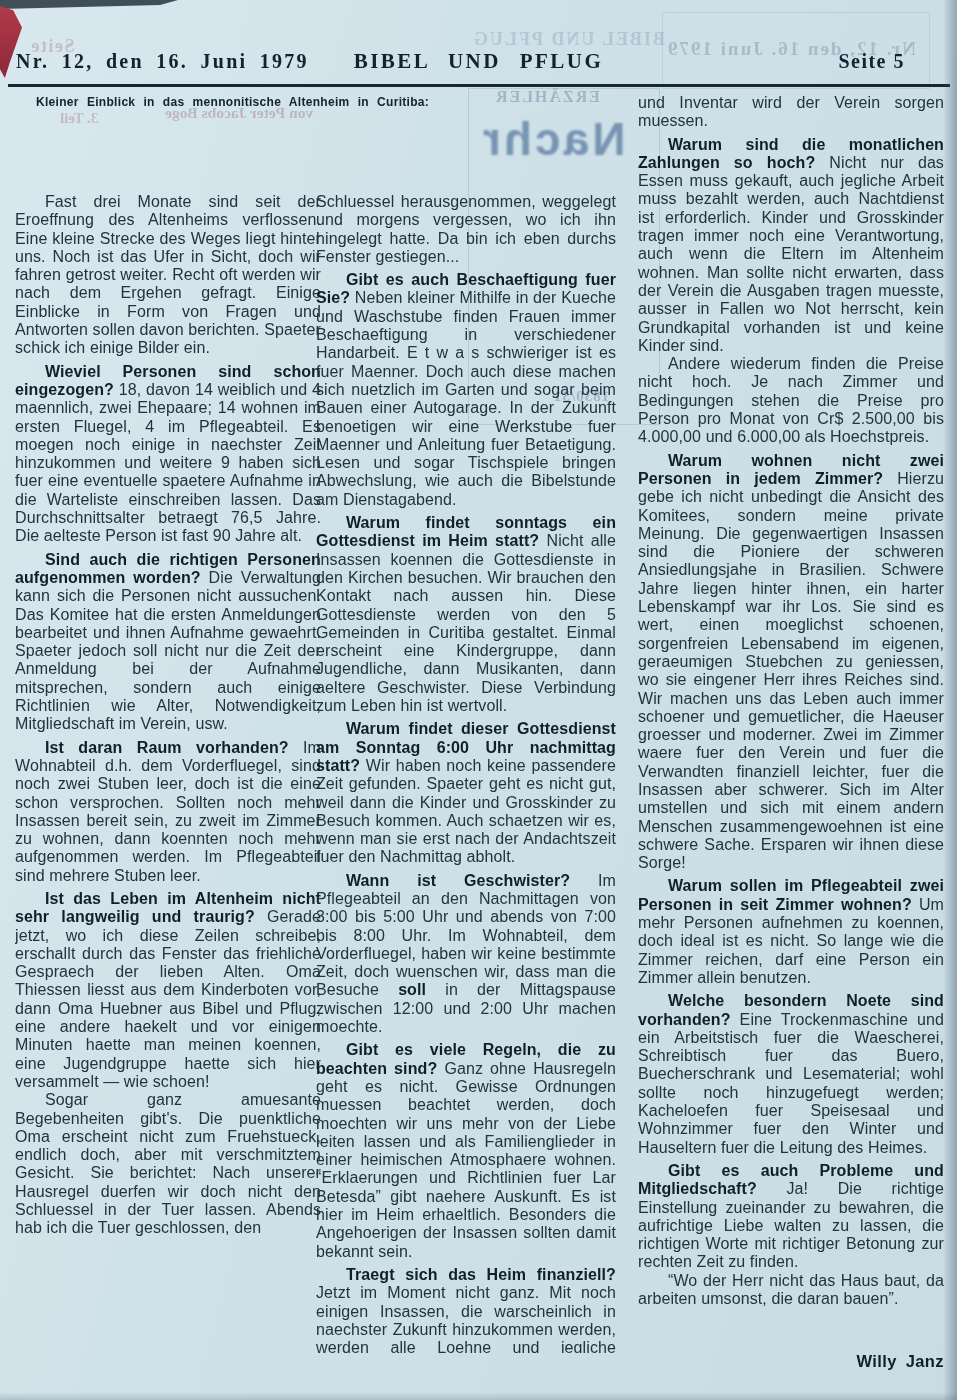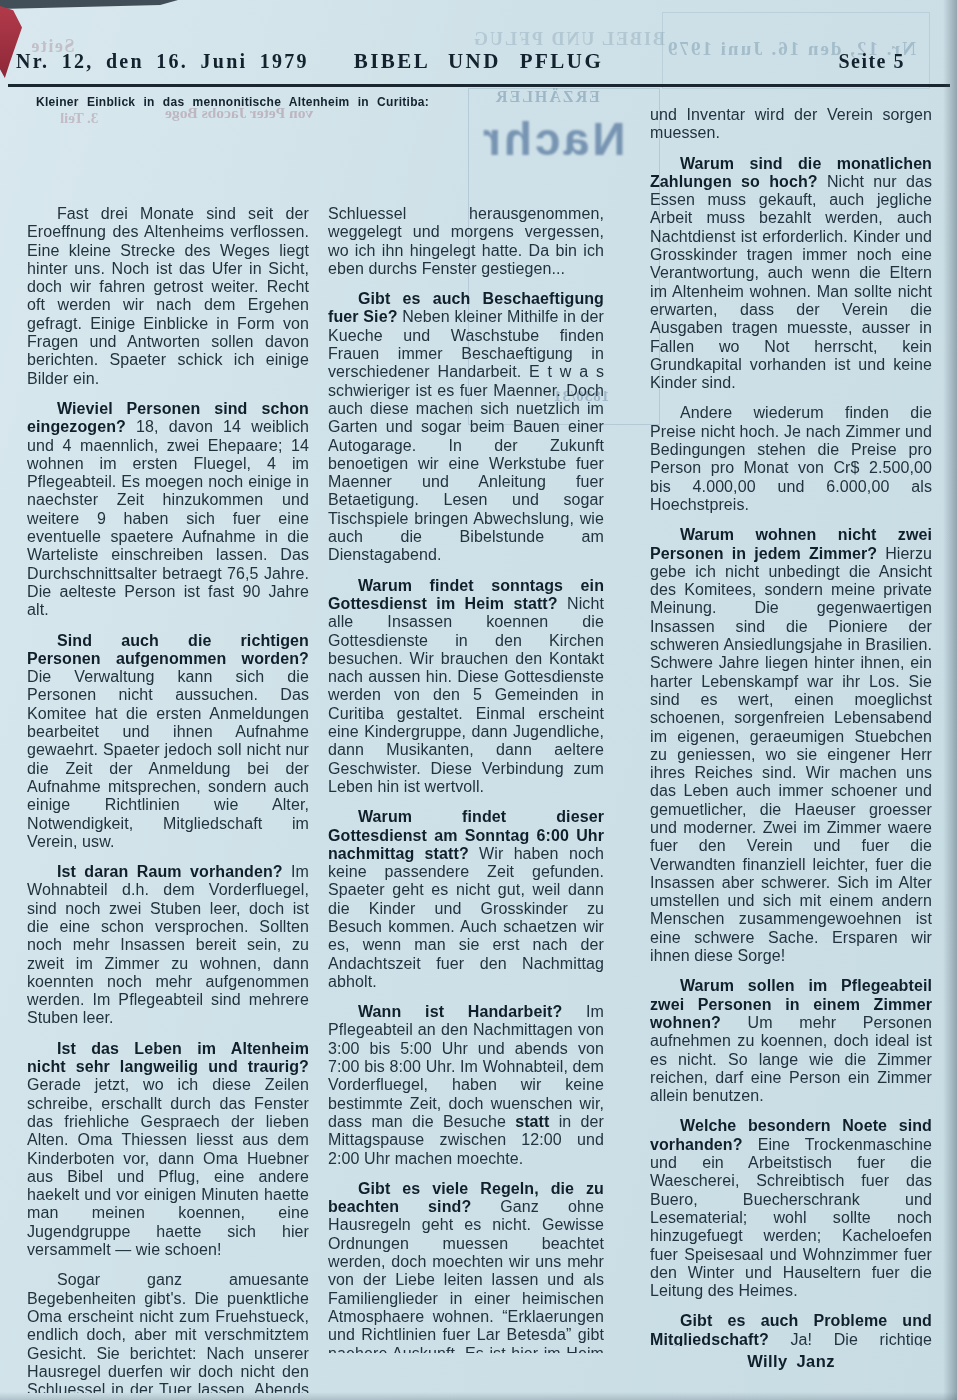--- a/index.html
+++ b/index.html
@@ -17,28 +17,28 @@
   
   .kicker{position:absolute;top:95px;left:36px;width:590px;font-weight:700;font-size:12px;
     letter-spacing:.3px;word-spacing:4.5px;color:#14232f;}
   .title{position:absolute;top:122px;left:10px;width:600px;text-align:center;}
   .title span{display:inline-block;transform:scaleX(.8);transform-origin:center;
     font-family:"DejaVu Serif",serif;font-weight:700;font-size:52px;line-height:56px;
     letter-spacing:1px;color:#0d1b26;}
   
   .col{position:absolute;font-size:16px;line-height:18.3px;letter-spacing:.1px;
     text-align:justify;color:#22333f;overflow:hidden;hyphens:auto;}
-  .col p{margin:12px;text-indent:30px;}
+  .col p{margin:0;text-indent:30px;}
   .col p.noindent{text-indent:0;}
   .col p.gap{margin-top:5px;}
   .col b{color:#101f2b;}
   #col1{left:15px;top:193px;width:306px;height:1200px;}
   #col2{left:316px;top:193px;width:300px;height:1160px;}
   #col3{left:638px;top:94px;width:306px;height:1252px;}
-  .signature{position:absolute;left:638px;top:1352px;width:306px;text-align:center;
+  .signature{position:absolute;left:638px;top:1352px;width:306px;text-align:right;
     font-weight:700;font-size:16.5px;letter-spacing:.4px;word-spacing:4px;color:#101f2b;}
   
   .bt{position:absolute;transform:scaleX(-1);font-family:"Liberation Serif",serif;font-weight:700;
     white-space:nowrap;color:rgba(85,122,150,.34);pointer-events:none;}
   .bt-issue{top:38px;left:666px;font-size:19px;letter-spacing:2px;}
   .bt-masthead{top:29px;left:472px;font-size:18px;letter-spacing:2px;color:rgba(95,130,155,.26);}
   .bt-seite{top:36px;left:30px;font-size:18px;letter-spacing:1.5px;color:rgba(150,100,115,.30);}
   .bt-part{top:110px;left:60px;font-size:15px;color:rgba(150,90,110,.30);}
   .bt-byline{top:104px;left:165px;font-size:15.5px;color:rgba(145,85,105,.32);}
   .bt-nach{top:112px;left:480px;font-size:46px;letter-spacing:3px;font-family:"Liberation Sans",sans-serif;
@@ -89,30 +89,30 @@
       <p class="gap"><b>Sind auch die richtigen Personen aufgenommen worden? </b>Die Verwaltung kann sich die Personen nicht aussuchen. Das Komitee hat die ersten Anmeldungen bearbeitet und ihnen Aufnahme gewaehrt. Spaeter jedoch soll nicht nur die Zeit der Anmeldung bei der Aufnahme mitsprechen, sondern auch einige Richtlinien wie Alter, Notwendigkeit, Mitgliedschaft im Verein, usw.</p>
       <p class="gap"><b>Ist daran Raum vorhanden? </b>Im Wohnabteil d.h. dem Vorderfluegel, sind noch zwei Stuben leer, doch ist die eine schon versprochen. Sollten noch mehr Insassen bereit sein, zu zweit im Zimmer zu wohnen, dann koennten noch mehr aufgenommen werden. Im Pflegeabteil sind mehrere Stuben leer.</p>
       <p class="gap"><b>Ist das Leben im Altenheim nicht sehr langweilig und traurig? </b>Gerade jetzt, wo ich diese Zeilen schreibe, erschallt durch das Fenster das friehliche Gespraech der lieben Alten. Oma Thiessen liesst aus dem Kinderboten vor, dann Oma Huebner aus Bibel und Pflug, eine andere haekelt und vor einigen Minuten haette man meinen koennen, eine Jugendgruppe haette sich hier versammelt — wie schoen!</p>
       <p>Sogar ganz amuesante Begebenheiten gibt's. Die puenktliche Oma erscheint nicht zum Fruehstueck, endlich doch, aber mit verschmitztem Gesicht. Sie berichtet: Nach unserer Hausregel duerfen wir doch nicht den Schluessel in der Tuer lassen. Abends hab ich die Tuer geschlossen, den</p>
     </div>
   <div class="col" id="col2">
       <p class="noindent">Schluessel herausgenommen, weggelegt und morgens vergessen, wo ich ihn hingelegt hatte. Da bin ich eben durchs Fenster gestiegen...</p>
       <p class="gap"><b>Gibt es auch Beschaeftigung fuer Sie? </b>Neben kleiner Mithilfe in der Kueche und Waschstube finden Frauen immer Beschaeftigung in verschiedener Handarbeit. E t w a s schwieriger ist es fuer Maenner. Doch auch diese machen sich nuetzlich im Garten und sogar beim Bauen einer Autogarage. In der Zukunft benoetigen wir eine Werkstube fuer Maenner und Anleitung fuer Betaetigung. Lesen und sogar Tischspiele bringen Abwechslung, wie auch die Bibelstunde am Dienstagabend.</p>
       <p class="gap"><b>Warum findet sonntags ein Gottesdienst im Heim statt? </b>Nicht alle Insassen koennen die Gottesdienste in den Kirchen besuchen. Wir brauchen den Kontakt nach aussen hin. Diese Gottesdienste werden von den 5 Gemeinden in Curitiba gestaltet. Einmal erscheint eine Kindergruppe, dann Jugendliche, dann Musikanten, dann aeltere Geschwister. Diese Verbindung zum Leben hin ist wertvoll.</p>
       <p class="gap"><b>Warum findet dieser Gottesdienst am Sonntag 6:00 Uhr nachmittag statt? </b>Wir haben noch keine passendere Zeit gefunden. Spaeter geht es nicht gut, weil dann die Kinder und Grosskinder zu Besuch kommen. Auch schaetzen wir es, wenn man sie erst nach der Andachtszeit fuer den Nachmittag abholt.</p>
-      <p class="gap"><b>Wann ist Handarbeit? </b>Im Pflegeabteil an den Nachmittagen von 3:00 bis 5:00 Uhr und abends von 7:00 bis 8:00 Uhr. Im Wohnabteil, dem Vorderfluegel, haben wir keine bestimmte Zeit, doch wuenschen wir, dass man die Besuche <b>statt</b> in der Mittagspause zwischen 12:00 und 2:00 Uhr machen moechte.</p>
+      <p class="gap"><b>Wann ist Geschwister? </b>Im Pflegeabteil an den Nachmittagen von 3:00 bis 5:00 Uhr und abends von 7:00 bis 8:00 Uhr. Im Wohnabteil, dem Vorderfluegel, haben wir keine bestimmte Zeit, doch wuenschen wir, dass man die Besuche <b>soll</b> in der Mittagspause zwischen 12:00 und 2:00 Uhr machen moechte.</p>
       <p class="gap"><b>Gibt es viele Regeln, die zu beachten sind? </b>Ganz ohne Hausregeln geht es nicht. Gewisse Ordnungen muessen beachtet werden, doch moechten wir uns mehr von der Liebe leiten lassen und als Familienglieder in einer heimischen Atmosphaere wohnen. “Erklaerungen und Richtlinien fuer Lar Betesda” gibt naehere Auskunft. Es ist hier im Heim erhaeltlich. Besonders die Angehoerigen der Insassen sollten damit bekannt sein.</p>
       <p class="gap"><b>Traegt sich das Heim finanziell? </b>Jetzt im Moment nicht ganz. Mit noch einigen Insassen, die warscheinlich in naechster Zukunft hinzukommen werden, werden alle Loehne und jegliche Gebrauchsunkosten gedeckt werden koenne. Fuer Verbesserungen</p>
     </div>
   <div class="col" id="col3">
       <p class="noindent">und Inventar wird der Verein sorgen muessen.</p>
       <p class="gap"><b>Warum sind die monatlichen Zahlungen so hoch? </b>Nicht nur das Essen muss gekauft, auch jegliche Arbeit muss bezahlt werden, auch Nachtdienst ist erforderlich. Kinder und Grosskinder tragen immer noch eine Verantwortung, auch wenn die Eltern im Altenheim wohnen. Man sollte nicht erwarten, dass der Verein die Ausgaben tragen muesste, ausser in Fallen wo Not herrscht, kein Grundkapital vorhanden ist und keine Kinder sind.</p>
       <p>Andere wiederum finden die Preise nicht hoch. Je nach Zimmer und Bedingungen stehen die Preise pro Person pro Monat von Cr$ 2.500,00 bis 4.000,00 und 6.000,00 als Hoechstpreis.</p>
       <p class="gap"><b>Warum wohnen nicht zwei Personen in jedem Zimmer? </b>Hierzu gebe ich nicht unbedingt die Ansicht des Komitees, sondern meine private Meinung. Die gegenwaertigen Insassen sind die Pioniere der schweren Ansiedlungsjahe in Brasilien. Schwere Jahre liegen hinter ihnen, ein harter Lebenskampf war ihr Los. Sie sind es wert, einen moeglichst schoenen, sorgenfreien Lebensabend im eigenen, geraeumigen Stuebchen zu geniessen, wo sie eingener Herr ihres Reiches sind. Wir machen uns das Leben auch immer schoener und gemuetlicher, die Haeuser groesser und moderner. Zwei im Zimmer waere fuer den Verein und fuer die Verwandten finanziell leichter, fuer die Insassen aber schwerer. Sich im Alter umstellen und sich mit einem andern Menschen zusammengewoehnen ist eine schwere Sache. Ersparen wir ihnen diese Sorge!</p>
-      <p class="gap"><b>Warum sollen im Pflegeabteil zwei Personen in einem Zimmer wohnen? </b>Um mehr Personen aufnehmen zu koennen, doch ideal ist es nicht. So lange wie die Zimmer reichen, darf eine Person ein Zimmer allein benutzen.</p>
+      <p class="gap"><b>Warum sollen im Pflegeabteil zwei Personen in seit Zimmer wohnen? </b>Um mehr Personen aufnehmen zu koennen, doch ideal ist es nicht. So lange wie die Zimmer reichen, darf eine Person ein Zimmer allein benutzen.</p>
       <p class="gap"><b>Welche besondern Noete sind vorhanden? </b>Eine Trockenmaschine und ein Arbeitstisch fuer die Waescherei, Schreibtisch fuer das Buero, Buecherschrank und Lesematerial; wohl sollte noch hinzugefuegt werden; Kacheloefen fuer Speisesaal und Wohnzimmer fuer den Winter und Hauseltern fuer die Leitung des Heimes.</p>
       <p class="gap"><b>Gibt es auch Probleme und Mitgliedschaft? </b>Ja! Die richtige Einstellung zueinander zu bewahren, die aufrichtige Liebe walten zu lassen, die richtigen Worte mit richtiger Betonung zur rechten Zeit zu finden.</p>
       <p>“Wo der Herr nicht das Haus baut, da arbeiten umsonst, die daran bauen”.</p>
     </div>
 
   <div class="signature">Willy Janz</div>
 
   <div class="edge-right"></div>
   <div class="edge-bottom"></div>
 </div>

